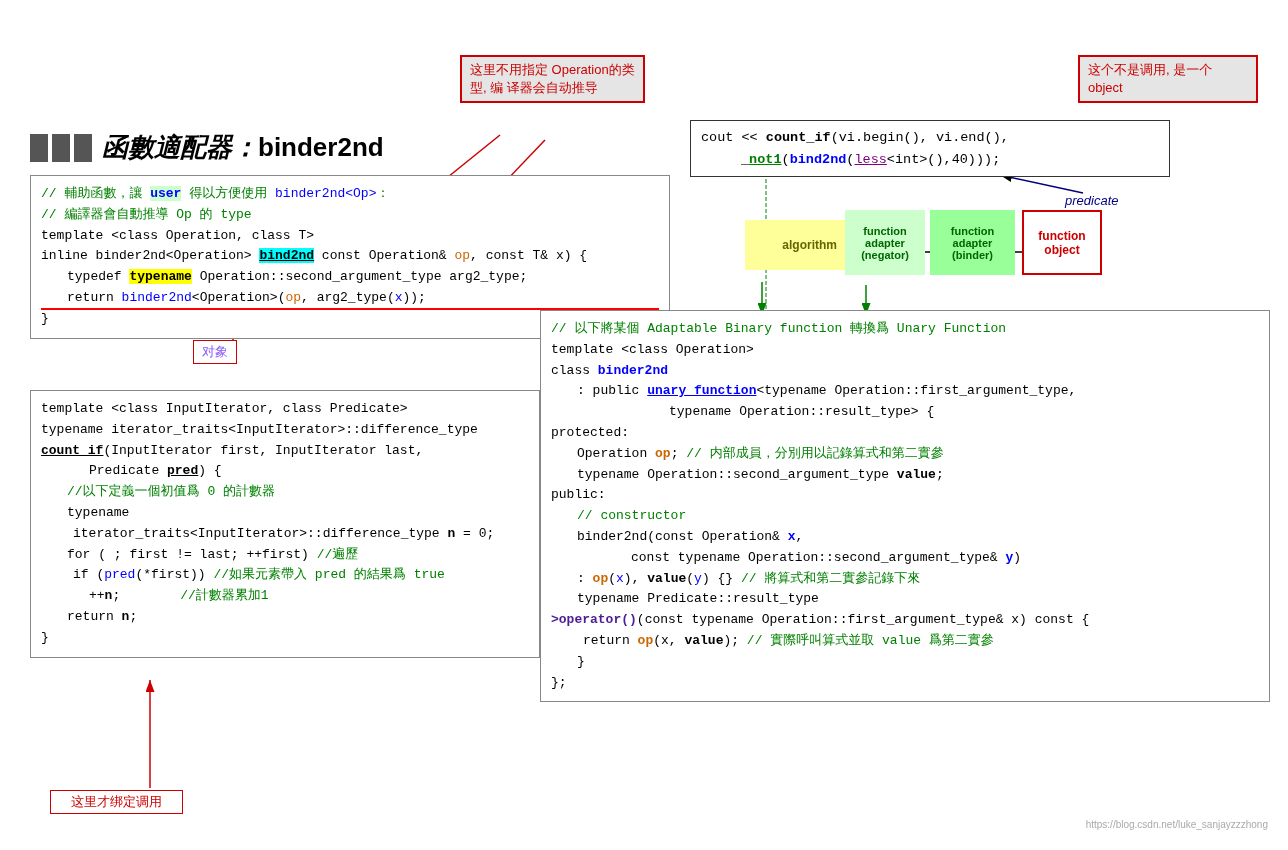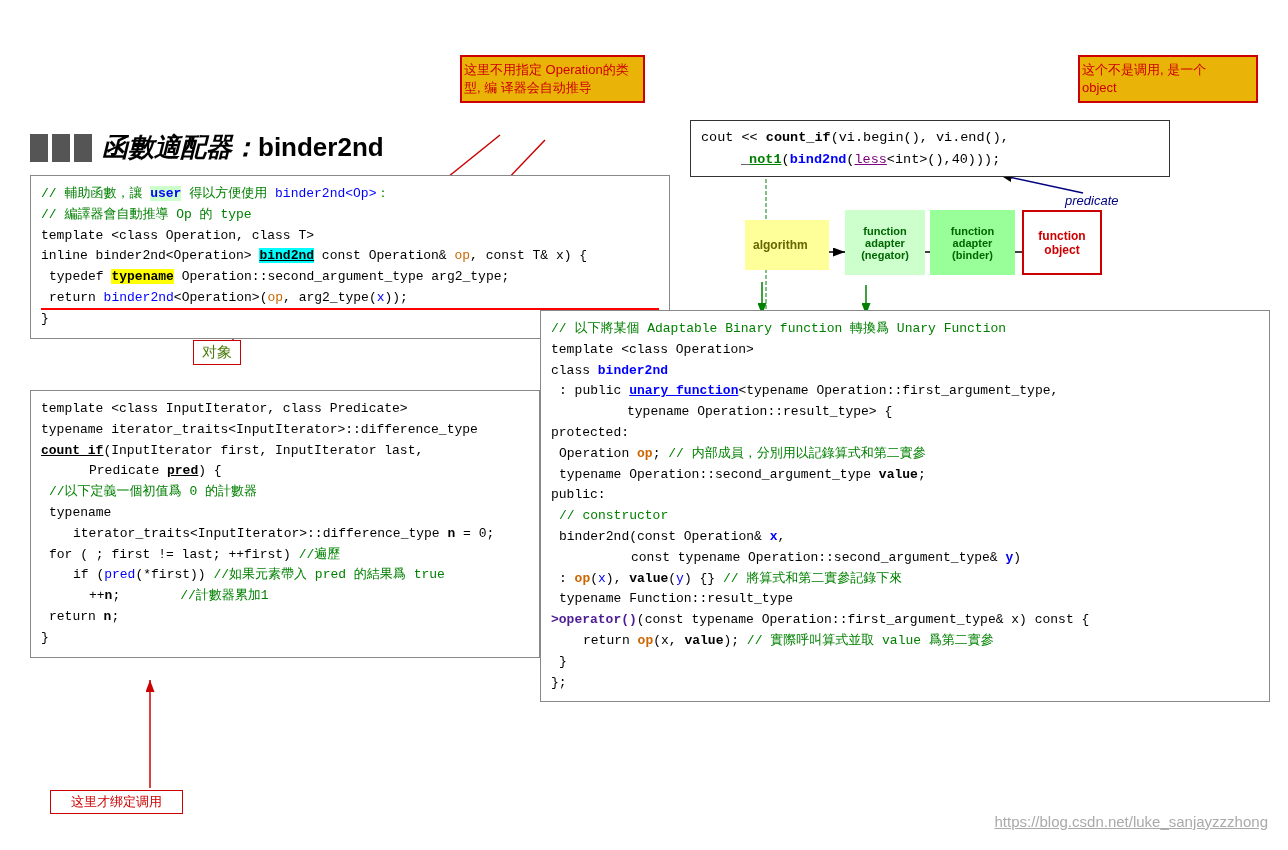--- a/index.html
+++ b/index.html
@@ -102,22 +102,22 @@
     .c-red { color: #4c1d95; }
     .c-black { color: #000; }
     .c-orange { color: #cc6600; text-align: right; }
     .underline { text-decoration: underline; }
     .bold { font-weight: bold; }
 
     
     .annotation-box {
       position: absolute;
       border: 2px solid #cc0000;
-      background: #eab308;
-      padding: 4px 2px;
+      background: #e5e5e5;
+      padding: 4px 8px;
       font-size: 13px;
       color: #cc0000;
       line-height: 1.4;
     }
 
     
     .arrows-svg {
       position: absolute;
       top: 0;
       left: 0;
@@ -170,50 +170,49 @@
       font-size: 13px;
       color: #000080;
       font-style: italic;
     }
 
     
     .watermark {
       position: absolute;
       bottom: 20px;
       right: 20px;
-      font-size: 15px;
+      font-size: 10px;
       color: #aaa;
-      text-decoration: underline;
     }
 
     
     .label-obj {
       position: absolute;
       top: 340px;
       left: 193px;
-      font-size: 15px;
-      color: #4d7c0f;
+      font-size: 13px;
+      color: #8b5cf6;
       border: 1.5px solid #cc0000;
       padding: 2px 8px;
       background: #fff;
     }
 
     .label-binding {
       position: absolute;
       top: 790px;
       left: 50px;
       font-size: 13px;
       color: #cc0000;
       border: 1.5px solid #cc0000;
       padding: 2px 20px;
       background: #fff;
       font-family: Liberation Serif, serif;
     }
 
-    .indent1 { margin-left: 8px; }
+    .indent1 { margin-left: 26px; }
     .indent2 { margin-left: 32px; }
     .indent3 { margin-left: 48px; }
   </style>
 </head>
 <body>
 
 <div class="page-container">
 
   <svg class="arrows-svg">
 
@@ -283,21 +282,21 @@
       <span class="c-black indent2" style="margin-left:40px;">_</span><span class="c-green bold underline">not1</span><span class="c-black">(</span><span class="c-blue bold">bind2nd</span><span class="c-black">(</span><span class="c-purple underline">less</span><span class="c-black">&lt;int&gt;(),40)));</span>
     </div>
   </div>
 
   <div class="predicate-label">
     <em>predicate</em>
   </div>
 
   <div class="diagram-area">
 
-    <div class="diagram-box db-yellow" style="left:55px; top:20px; width:84px; height:50px; display:flex; align-items:center; justify-content:flex-start;">
+    <div class="diagram-box db-yellow" style="left:55px; top:20px; width:100px; height:50px; display:flex; align-items:center; justify-content:flex-end;">
       <span>algorithm</span>
     </div>
 
     <div class="diagram-box db-green" style="left:155px; top:10px; width:80px; height:65px; display:flex; align-items:center; justify-content:center; font-size:11px;">
       <span style="white-space:pre-line; text-align:center;">function
 adapter
 (negator)</span>
     </div>
 
     <div class="diagram-box db-highlight-green" style="left:240px; top:10px; width:85px; height:65px; display:flex; align-items:center; justify-content:center; font-size:11px;">
@@ -387,21 +386,21 @@
     </div>
     <div>
       <span class="c-black">template &lt;class Operation&gt;</span>
     </div>
     <div>
       <span class="c-black">class </span><span class="c-blue bold">binder2nd</span>
     </div>
     <div class="indent1">
       <span class="c-black">: public </span><span class="c-blue bold underline">unary_function</span><span class="c-black">&lt;typename Operation::first_argument_type,</span>
     </div>
-    <div style="margin-left:76px;">
+    <div style="margin-left:118px;">
       <span class="c-black">typename Operation::result_type&gt; {</span>
     </div>
     <div>
       <span class="c-black">protected:</span>
     </div>
     <div class="indent1">
       <span class="c-black">Operation </span><span class="c-orange bold">op</span><span class="c-black">;    </span><span class="c-green">// 内部成員，分別用以記錄算式和第二實參</span>
     </div>
     <div class="indent1">
       <span class="c-black">typename Operation::second_argument_type </span><span class="bold c-black">value</span><span class="c-black">;</span>
@@ -415,21 +414,21 @@
     <div class="indent1">
       <span class="c-black">binder2nd(const Operation&amp; </span><span class="c-blue bold">x</span><span class="c-black">,</span>
     </div>
     <div style="margin-left:80px;">
       <span class="c-black">const typename Operation::second_argument_type&amp; </span><span class="c-blue bold">y</span><span class="c-black">)</span>
     </div>
     <div class="indent1">
       <span class="c-black">: </span><span class="c-orange bold">op</span><span class="c-black">(</span><span class="c-blue">x</span><span class="c-black">), </span><span class="bold c-black">value</span><span class="c-black">(</span><span class="c-blue">y</span><span class="c-black">) {}    </span><span class="c-green">// 將算式和第二實參記錄下來</span>
     </div>
     <div class="indent1">
-      <span class="c-black">typename Function::result_type</span>
+      <span class="c-black">typename Predicate::result_type</span>
     </div>
     <div>
       <span class="c-red bold">&gt;operator()</span><span class="c-black">(const typename Operation::first_argument_type&amp; x) const {</span>
     </div>
     <div class="indent2">
       <span class="c-black">return </span><span class="c-orange bold">op</span><span class="c-black">(x, </span><span class="bold c-black">value</span><span class="c-black">);    </span><span class="c-green">// 實際呼叫算式並取 value 爲第二實參</span>
     </div>
     <div class="indent1">
       <span class="c-black">}</span>
     </div>

